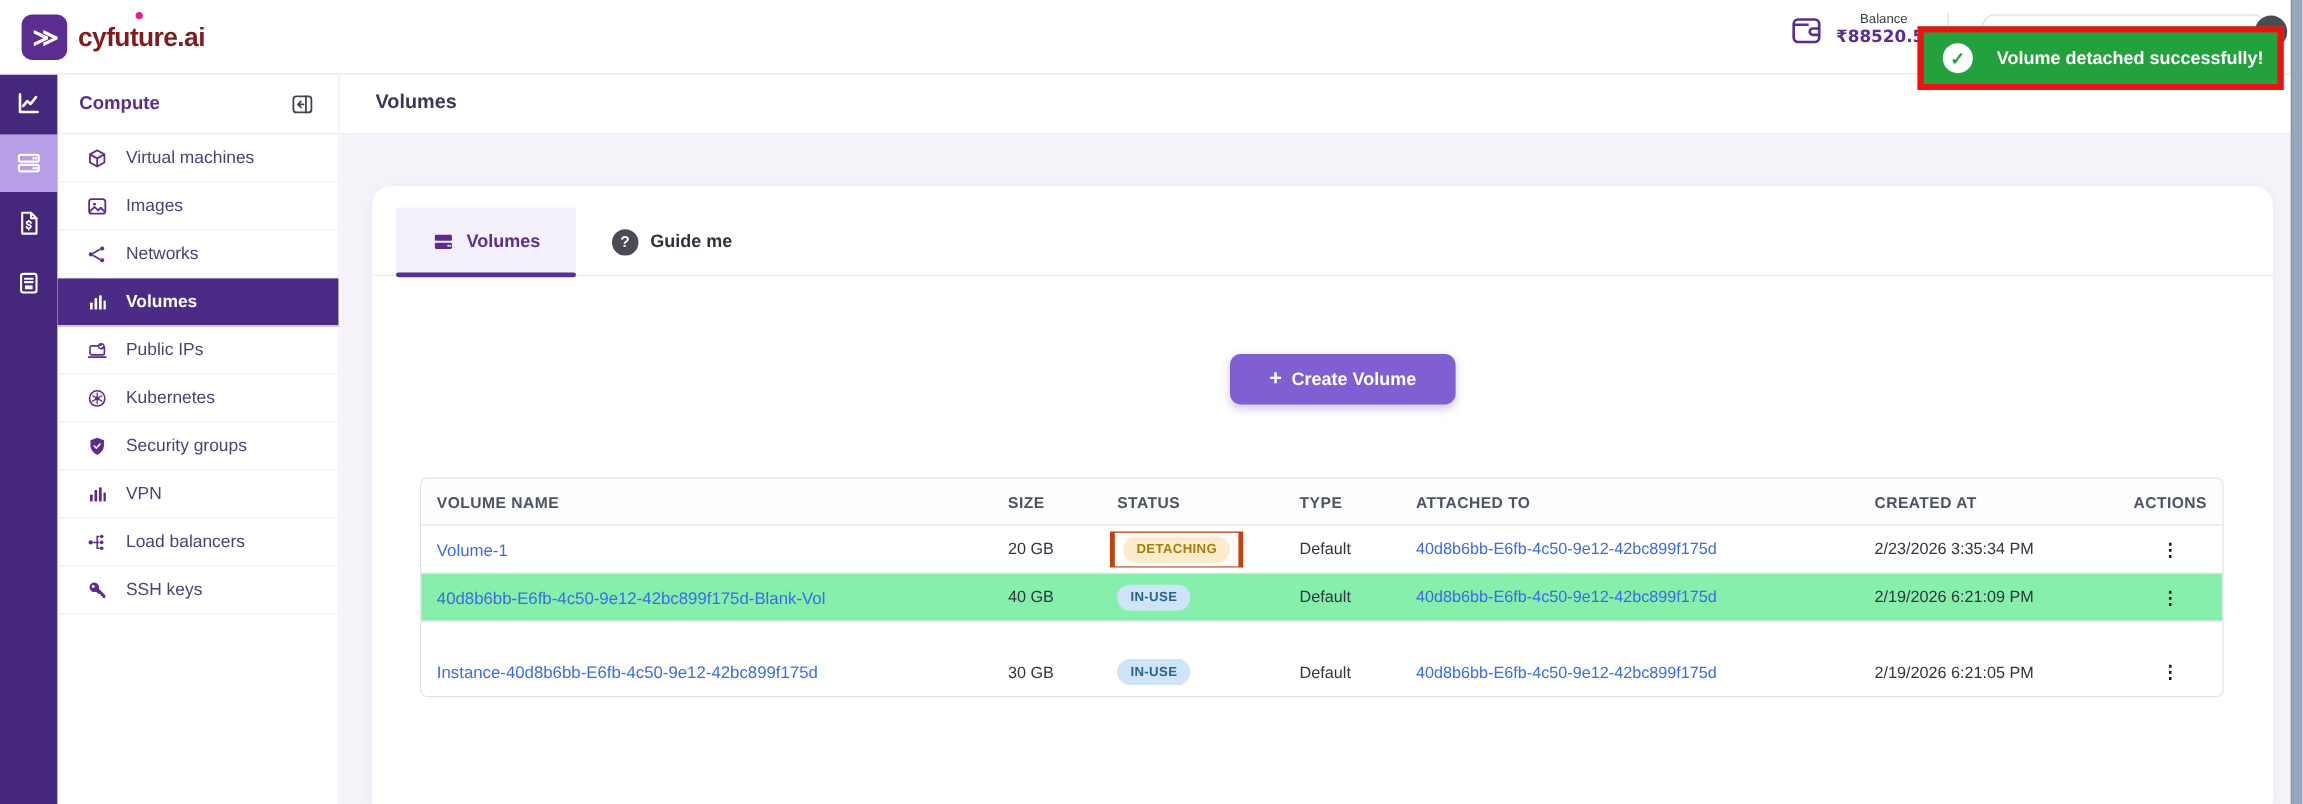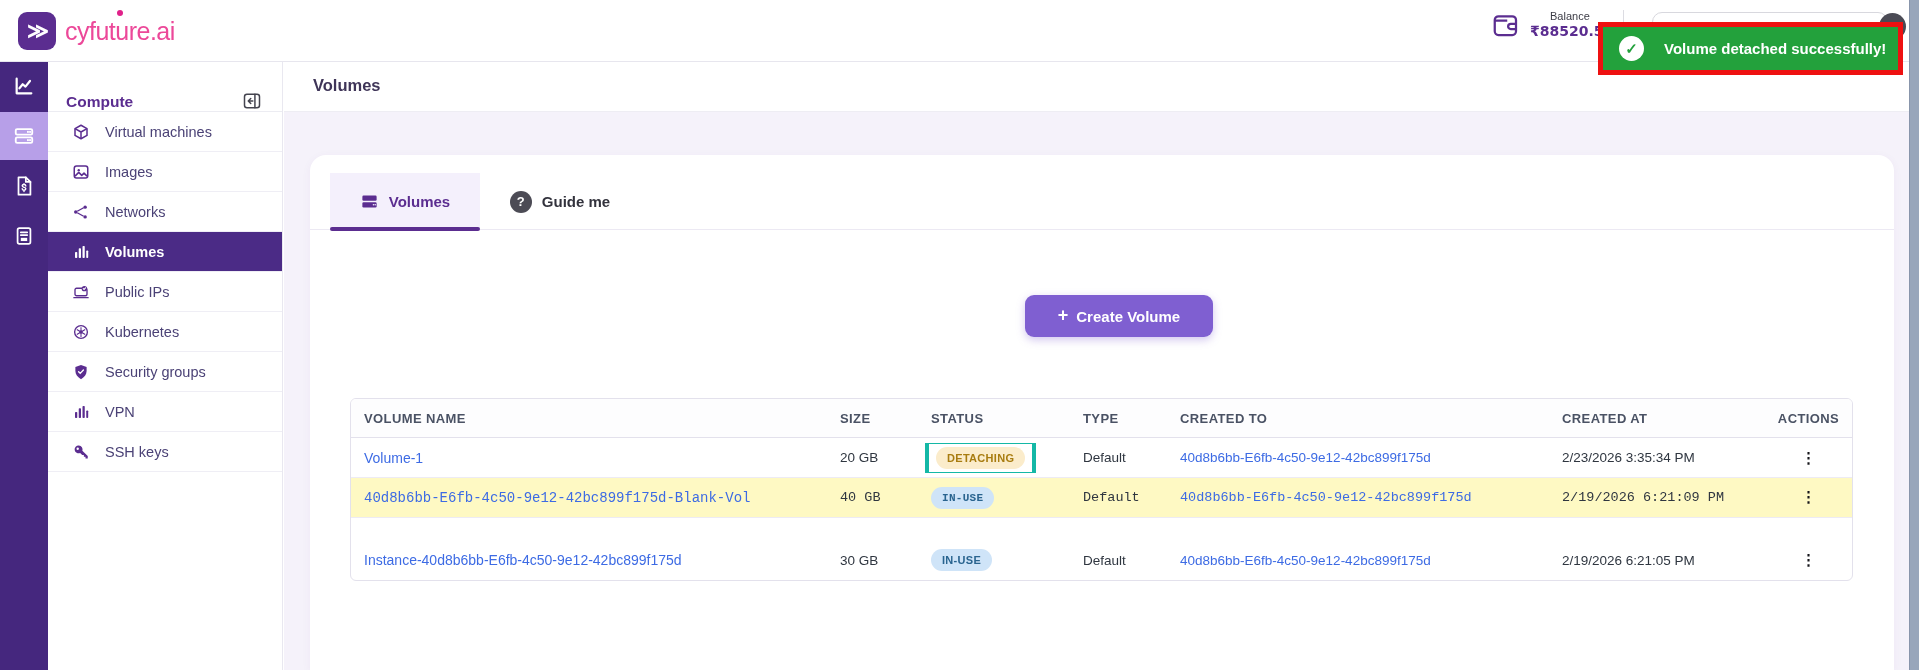--- a/index.html
+++ b/index.html
@@ -4,38 +4,38 @@
 <style>
   * { margin:0; padding:0; box-sizing:border-box; }
   html,body { background:#fff; }
   body { font-family:"Liberation Sans", sans-serif; }
   .screen { position:relative; width:1919px; height:670px; overflow:hidden; background:#fff; }
 
   
   .topbar { position:absolute; left:0; top:0; width:1919px; height:62px; background:#fff; border-bottom:1px solid #e7e6ee; z-index:5; }
   .logo { position:absolute; left:18px; top:12px; display:flex; align-items:center; gap:9px; cursor:pointer; }
   .logo-icon { width:38px; height:38px; border-radius:9px; background:#5b2d90; color:#fff; display:flex; align-items:center; justify-content:center; font-size:21px; font-weight:bold; letter-spacing:-2px; }
-  .logo-text { position:relative; font-size:25px; font-weight:normal; color:#ec4899; letter-spacing:-0.5px; }
+  .logo-text { position:relative; font-size:22px; font-weight:bold; color:#7f1d1d; letter-spacing:-0.5px; }
   .logo-dot { position:absolute; right:52px; top:-2px; width:6px; height:6px; border-radius:50%; background:#e0218a; }
   .balance { position:absolute; left:1491px; top:10px; display:flex; align-items:center; gap:9px; }
   .balance svg { color:#5b2d90; }
   .bal-label { font-size:11px; color:#3c3c46; line-height:13px;margin-left:20px; }
   .bal-amount { font-family:"DejaVu Sans", sans-serif; font-size:14px; font-weight:bold; color:#5b2d90; line-height:17px; }
   .hdr-divider { position:absolute; left:1623px; top:10px; width:1px; height:32px; background:#dcdce2; }
   .hdr-box { position:absolute; left:1652px; top:12px; width:236px; height:42px; border:1px solid #d8d8de; border-radius:10px; background:#fff; }
   .hdr-avatar { position:absolute; left:1879px; top:13px; width:27px; height:27px; border-radius:50%; background:#4b4b55; }
 
   
   .rail { position:absolute; left:0; top:62px; width:48px; height:608px; background:#45277e; display:flex; flex-direction:column; gap:2px; z-index:4; }
   .rail-item { width:48px; height:48px; display:flex; align-items:center; justify-content:center; color:#fff; cursor:pointer; }
   .rail-item.active { background:#b79fe8; }
 
   
   .sidebar { position:absolute; left:48px; top:62px; width:235px; height:608px; background:#fff; border-right:1px solid #e9e8f0; z-index:4; }
-  .sb-header { height:50px; display:flex; align-items:flex-end; justify-content:space-between; padding:0 20px 0 18px; border-bottom:1px solid #ececf2; }
+  .sb-header { height:50px; display:flex; align-items:center; justify-content:space-between; padding:0 20px 0 18px; border-bottom:1px solid #ececf2; }
   .sb-title { font-size:15.5px; font-weight:bold; color:#5b2d90; }
   .sb-collapse { color:#44444f; cursor:pointer; display:flex; }
   .sb-item { height:40px; display:flex; align-items:center; gap:15px; padding-left:24px; border-bottom:1px solid #efeef5; color:#5b2d90; cursor:pointer; }
   .sb-item .sb-label { font-size:14.5px; color:#4b4276; font-weight:500; }
   .sb-item.active { background:#4b2b86; color:#fff; }
   .sb-item.active .sb-label { color:#fff; font-weight:bold; }
   .sb-icon { width:18px; height:18px; display:flex; }
 
   
   .main { position:absolute; left:284px; top:62px; width:1625px; height:608px; background:#f5f2fa; }
@@ -58,28 +58,28 @@
   .create-btn { position:absolute; left:715px; top:140px; width:188px; height:42px; background:#7f5fd1; color:#fff; border:none; border-radius:9px; font-family:"Liberation Sans", sans-serif; font-size:15px; font-weight:bold; display:flex; align-items:center; justify-content:center; gap:8px; cursor:pointer; box-shadow:0 3px 8px rgba(127,95,209,0.35); }
   .create-plus { font-size:18px; font-weight:bold; margin-top:-2px; }
 
   
   .vtable { position:absolute; left:40px; top:243px; width:1503px; border:1px solid #e3e1ec; border-radius:6px; background:#fff; overflow:hidden; }
   .trow { display:grid; grid-template-columns:476px 91px 152px 97px 382px 214px 91px; align-items:center; }
   .thead { height:39px; background:#fdfdfe; border-bottom:1px solid #e3e1ec; }
   .th { font-size:13px; font-weight:bold; color:#4a5264; letter-spacing:0.4px; padding-left:13px; }
   .tr { height:40px; border-bottom:1px solid #edebf4; }
   .tr:last-child { border-bottom:none;margin-top:22px; }
-  .tr.shaded { background:#fef9c3;font-family:Liberation Mono, monospace; }
+  .tr.shaded { background:#86efac; }
   .td { font-size:13.5px; color:#2f3640; padding-left:13px; white-space:nowrap; overflow:hidden; }
   .vol-link { color:#3d6be4; font-weight:500; font-size:14px; cursor:pointer; }
   .att-link { color:#3d6be4; font-weight:500; font-size:13.5px; cursor:pointer; }
   .badge { display:inline-block; font-size:11px; font-weight:bold; letter-spacing:0.3px; padding:5px 11px; border-radius:12px; }
   .badge-warn { background:#fbeccb; color:#a87c10; }
   .badge-info { background:#cfe4f8; color:#29648f; }
-  .annot-badge { display:inline-flex; border:4px solid #14b8a6; padding:3px 7px; margin:-3px 0 -3px -6px; align-items:flex-end; }
+  .annot-badge { display:inline-flex; border:4px solid #c2410c; padding:3px 7px; margin:-3px 0 -3px -6px; align-items:flex-end; }
   .actions-cell { text-align:center; padding-left:0; }
   .kebab { font-size:15px; font-weight:bold; color:#15151a; cursor:pointer; letter-spacing:0; }
 
   
   .toast-annot { position:absolute; left:1598px; top:22px; width:305px; height:53px; border:5px solid #ee1111; background:#23a13c; z-index:50; display:flex; align-items:center; gap:20px; padding-left:16px; }
   .toast-check { width:25px; height:25px; border-radius:50%; background:#fff; color:#23a13c; font-size:15px; font-weight:bold; display:flex; align-items:center; justify-content:center; }
   .toast-msg { color:#fff; font-size:15px; font-weight:bold; }
 
   
   .scrollbar { position:absolute; right:0; top:0; width:10px; height:670px; background:#eef0f4; z-index:60; }
@@ -240,20 +240,32 @@
         <svg width="18" height="18" viewBox="0 0 24 24" fill="currentColor" stroke="none">
           <rect x="4" y="12" width="3" height="8" rx="1"></rect>
             <rect x="9" y="7" width="3" height="13" rx="1"></rect>
             <rect x="14" y="4" width="3" height="16" rx="1"></rect>
             <rect x="19" y="10" width="2.6" height="10" rx="1"></rect>
         </svg>
       </span>
       <span class="sb-label">VPN</span>
     </div>
 
+    <div class="sb-item">
+      <span class="sb-icon">
+        <svg width="18" height="18" viewBox="0 0 24 24" fill="none" stroke="currentColor" stroke-width="1.7">
+          <circle cx="4.8" cy="12" r="2.4" fill="currentColor" stroke="none"></circle>
+          <path d="M7.5 12h4.5M14.5 5.5H12v13h2.5M12 12h2.5"></path>
+          <circle cx="17" cy="5.5" r="2" fill="currentColor" stroke="none"></circle>
+          <circle cx="17" cy="12" r="2" fill="currentColor" stroke="none"></circle>
+          <circle cx="17" cy="18.5" r="2" fill="currentColor" stroke="none"></circle>
+        </svg>
+      </span>
+      <span class="sb-label">Load balancers</span>
+    </div>
 
     <div class="sb-item">
       <span class="sb-icon">
         <svg width="18" height="18" viewBox="0 0 24 24">
           <path d="M10.8 13.4a5.3 5.3 0 113-3.2l7.2 7.2v3.1h-3v-2.2h-2.2V16h-2.2l-2.8-2.6z" fill="currentColor"></path>
           <circle cx="7.6" cy="7.6" r="1.6" fill="#fff"></circle>
         </svg>
       </span>
       <span class="sb-label">SSH keys</span>
     </div>
@@ -286,21 +298,21 @@
         <span class="create-plus">+</span>
         <span>Create Volume</span>
       </button>
 
       <div class="vtable">
         <div class="trow thead">
           <div class="th">VOLUME NAME</div>
           <div class="th">SIZE</div>
           <div class="th">STATUS</div>
           <div class="th">TYPE</div>
-          <div class="th">CREATED TO</div>
+          <div class="th">ATTACHED TO</div>
           <div class="th">CREATED AT</div>
           <div class="th actions-cell">ACTIONS</div>
         </div>
 
         <div class="trow tr">
           <div class="td"><span class="vol-link">Volume-1</span></div>
           <div class="td">20 GB</div>
           <div class="td">
             <span class="annot-badge">
                 <span class="badge badge-warn">DETACHING</span>

